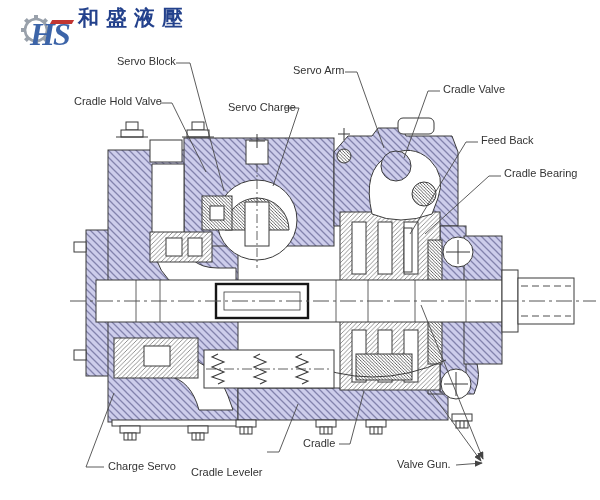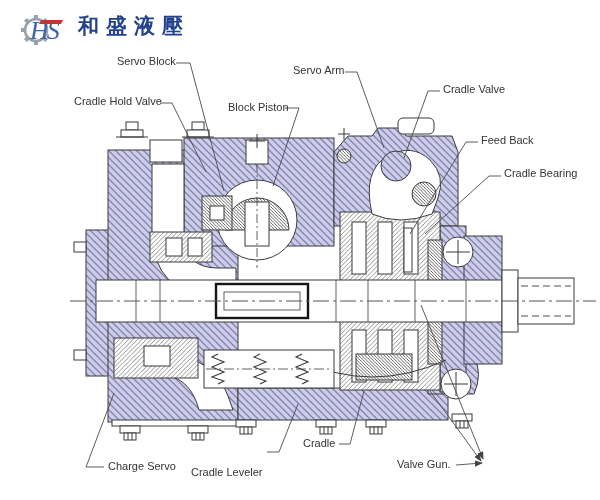--- a/index.html
+++ b/index.html
@@ -2,25 +2,25 @@
 <html><head>
 <meta charset="utf-8">
 <style>
   html,body{margin:0;padding:0;background:#fff;}
   .canvas{position:relative;width:600px;height:500px;background:#fff;overflow:hidden;
           font-family:"Liberation Sans",sans-serif;}
   
   .logo{position:absolute;left:16px;top:6px;display:flex;align-items:flex-start;gap:10px;}
   .gearwrap{position:relative;width:52px;height:50px;}
   .gearwrap svg{position:absolute;left:0;top:2px;}
-  .monogram{position:absolute;left:14px;top:10px;font-style:italic;font-weight:normal;
-            font-size:26px;color:#3c64a8;letter-spacing:-2px;font-family:"Liberation Serif",serif;}
+  .monogram{position:absolute;left:14px;top:10px;font-style:italic;font-weight:bold;
+            font-size:32px;color:#3c64a8;letter-spacing:-2px;font-family:"Liberation Serif",serif;}
   .monogram::after{content:"";position:absolute;right:-4px;top:4px;width:22px;height:4px;
                    background:#c23531;transform:skewX(-30deg);}
-  .logotext{display:flex;flex-direction:column;margin-top:8px;}
+  .logotext{display:flex;flex-direction:column;margin-top:0;}
   .company{font-size:21px;font-weight:bold;color:#23418c;letter-spacing:7px;
            font-family:"DejaVu Serif","Liberation Serif",serif;line-height:1.1;}
   .tagline{font-size:13px;font-weight:bold;color:#c2302d;letter-spacing:2px;margin-top:3px;}
   
   .diagram-svg{position:absolute;left:0;top:0;}
   .label{position:absolute;font-size:11px;color:#333;white-space:nowrap;line-height:1;}
 </style>
 </head>
 <body>
 
@@ -169,21 +169,21 @@
       <path d="M267,452 L279,452 L298,404"></path>
       <path d="M339,444 L350,444 L364,391"></path>
       <path d="M456,465 L482,463" marker-end="url(#arr)"></path>
       <path d="M421,305 L483,459" marker-end="url(#arr)"></path>
       <path d="M430,391 L481,461" marker-end="url(#arr)"></path>
     </g>
   </svg>
 
   <div class="label" style="left:117px;top:56px">Servo Block</div>
   <div class="label" style="left:74px;top:96px">Cradle Hold Valve</div>
-  <div class="label" style="left:228px;top:102px">Block Piston</div>
+  <div class="label" style="left:228px;top:102px">Servo Charge</div>
   <div class="label" style="left:293px;top:65px">Servo Arm</div>
   <div class="label" style="left:443px;top:84px">Cradle Valve</div>
   <div class="label" style="left:481px;top:135px">Feed Back</div>
   <div class="label" style="left:504px;top:168px">Cradle Bearing</div>
   <div class="label" style="left:108px;top:461px">Charge Servo</div>
   <div class="label" style="left:191px;top:467px">Cradle Leveler</div>
   <div class="label" style="left:303px;top:438px">Cradle</div>
   <div class="label" style="left:397px;top:459px">Valve Gun.</div>
 
   <div class="logo">

